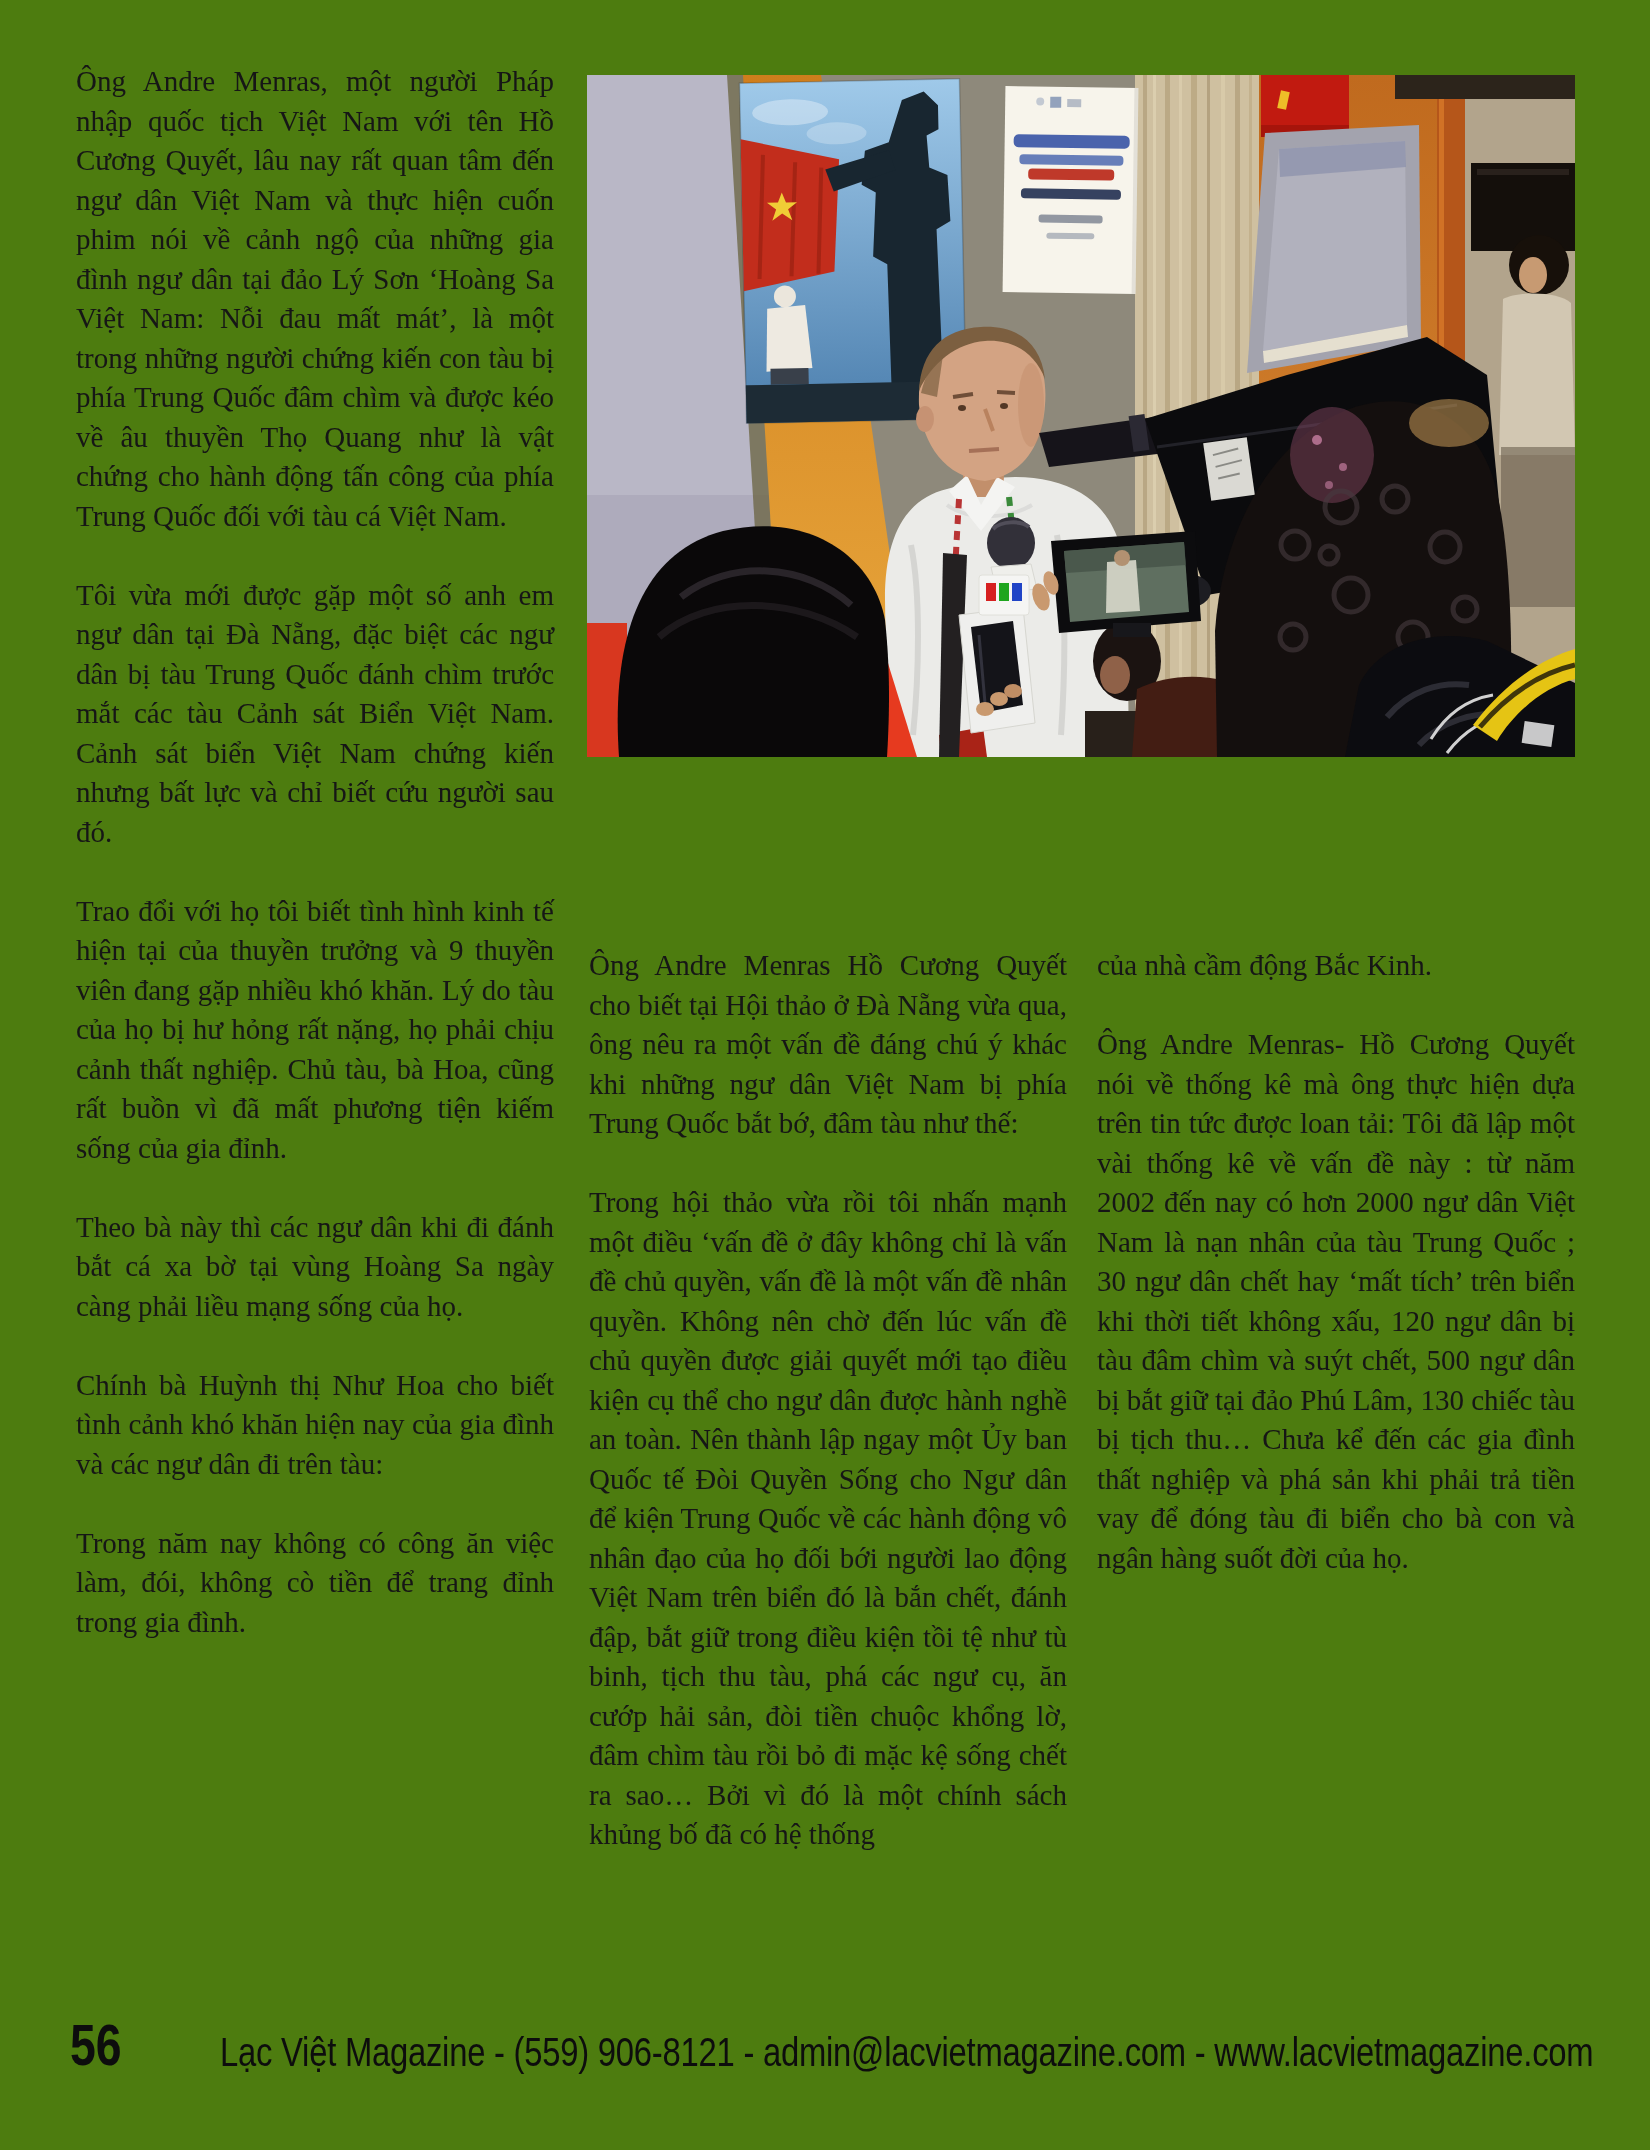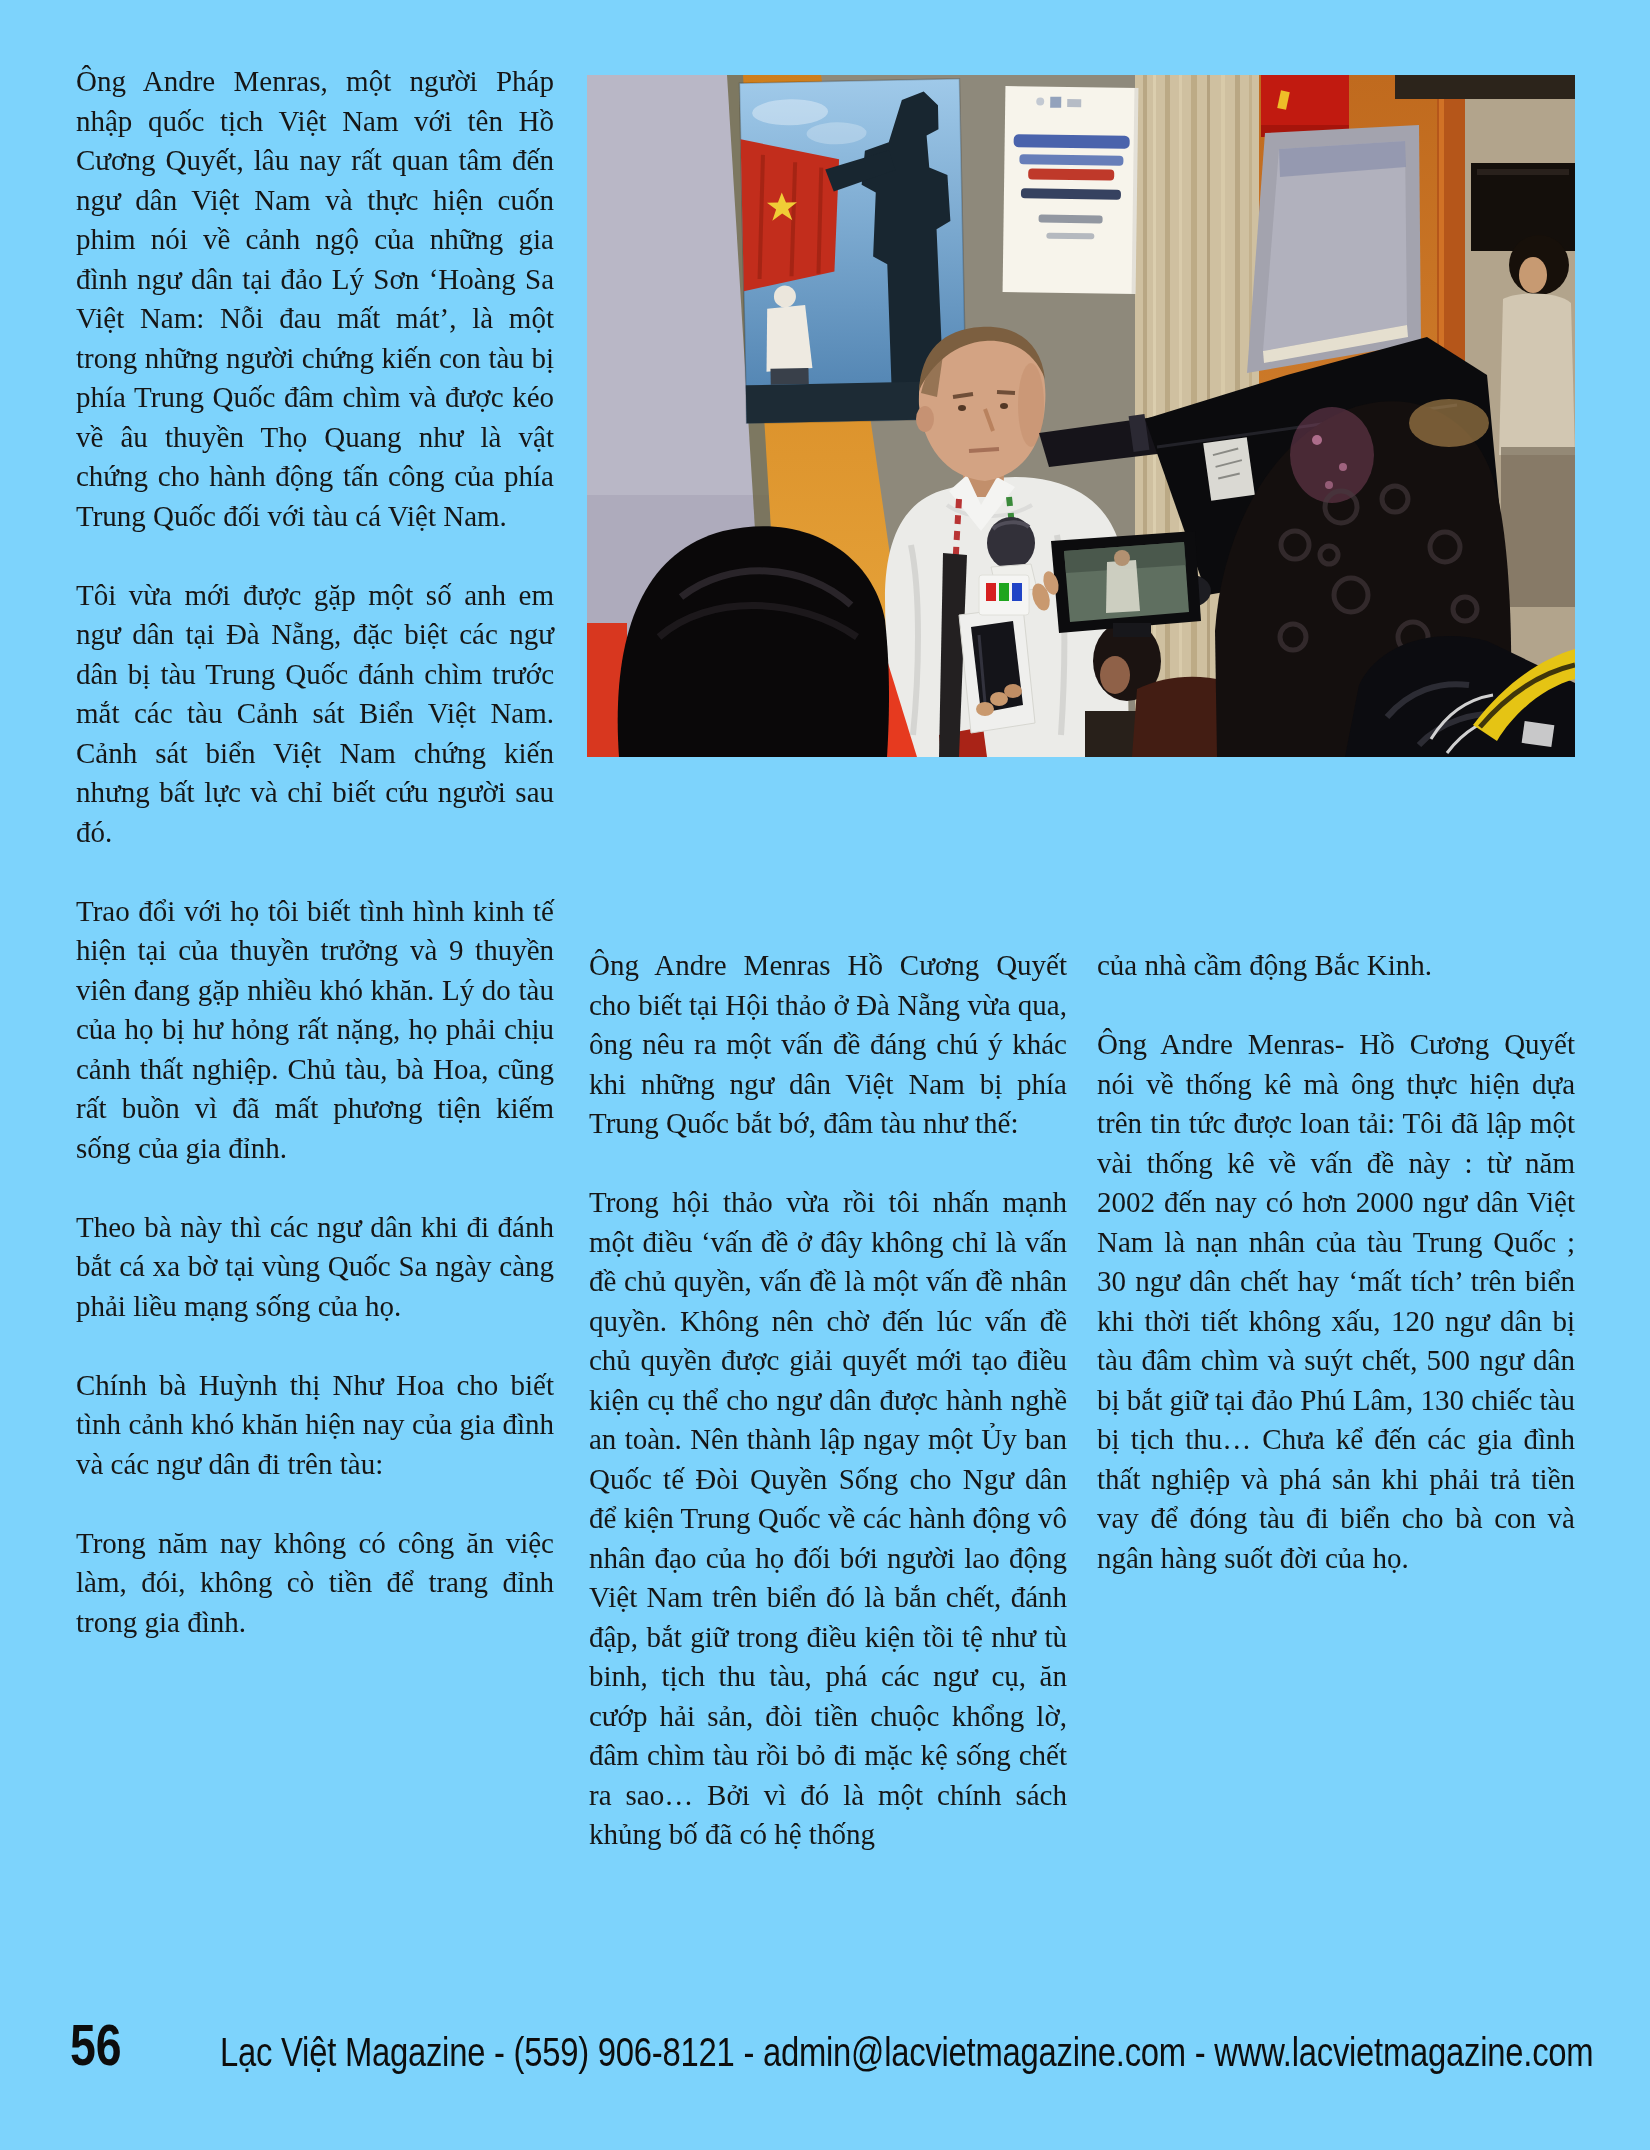--- a/index.html
+++ b/index.html
@@ -1,17 +1,17 @@
 <!DOCTYPE html>
 <html><head>
 <meta charset="utf-8">
 <style>
   html,body{margin:0;padding:0;background:#e9e9e9;}
   .page{
-    position:relative;width:1650px;height:2150px;background:#7dd3fc;
+    position:relative;width:1650px;height:2150px;background:#4d7c0f;
     font-family:"Liberation Serif",serif;color:#161616;overflow:hidden;
   }
   .col{position:absolute;}
   .col p{
     margin:0 0 39.5px 0;font-size:29px;line-height:39.5px;text-align:justify;
   }
   .col-left{left:76px;top:62px;width:478px;}
   .col-mid{left:589px;top:946px;width:478px;}
   .col-right{left:1097px;top:946px;width:478px;}
   .photo{position:absolute;left:587px;top:75px;width:988px;height:682px;margin:0;}
@@ -32,21 +32,21 @@
 </style>
 </head>
 <body>
 
 <div class="page">
 
   <section class="col col-left">
     <p>Ông Andre Menras, một người Pháp nhập quốc tịch Việt Nam với tên Hồ Cương Quyết, lâu nay rất quan tâm đến ngư dân Việt Nam và thực hiện cuốn phim nói về cảnh ngộ của những gia đình ngư dân tại đảo Lý Sơn ‘Hoàng Sa Việt Nam: Nỗi đau mất mát’, là một trong những người chứng kiến con tàu bị phía Trung Quốc đâm chìm và được kéo về âu thuyền Thọ Quang như là vật chứng cho hành động tấn công của phía Trung Quốc đối với tàu cá Việt Nam.</p>
     <p>Tôi vừa mới được gặp một số anh em ngư dân tại Đà Nẵng, đặc biệt các ngư dân bị tàu Trung Quốc đánh chìm trước mắt các tàu Cảnh sát Biển Việt Nam. Cảnh sát biển Việt Nam chứng kiến nhưng bất lực và chỉ biết cứu người sau đó.</p>
     <p>Trao đổi với họ tôi biết tình hình kinh tế hiện tại của thuyền trưởng và 9 thuyền viên đang gặp nhiều khó khăn. Lý do tàu của họ bị hư hỏng rất nặng, họ phải chịu cảnh thất nghiệp. Chủ tàu, bà Hoa, cũng rất buồn vì đã mất phương tiện kiếm sống của gia đỉnh.</p>
-    <p>Theo bà này thì các ngư dân khi đi đánh bắt cá xa bờ tại vùng Quốc Sa ngày càng phải liều mạng sống của họ.</p>
+    <p>Theo bà này thì các ngư dân khi đi đánh bắt cá xa bờ tại vùng Hoàng Sa ngày càng phải liều mạng sống của họ.</p>
     <p>Chính bà Huỳnh thị Như Hoa cho biết tình cảnh khó khăn hiện nay của gia đình và các ngư dân đi trên tàu:</p>
     <p>Trong năm nay không có công ăn việc làm, đói, không cò tiền để trang đỉnh trong gia đình.</p>
   </section>
 
   <figure class="photo">
     <svg viewBox="0 0 988 682">
       <defs>
         <linearGradient id="gBand" x1="0" y1="0" x2="0" y2="1">
           <stop offset="0" stop-color="#cf7e1c"></stop>
             <stop offset="1" stop-color="#eaa93e"></stop>

